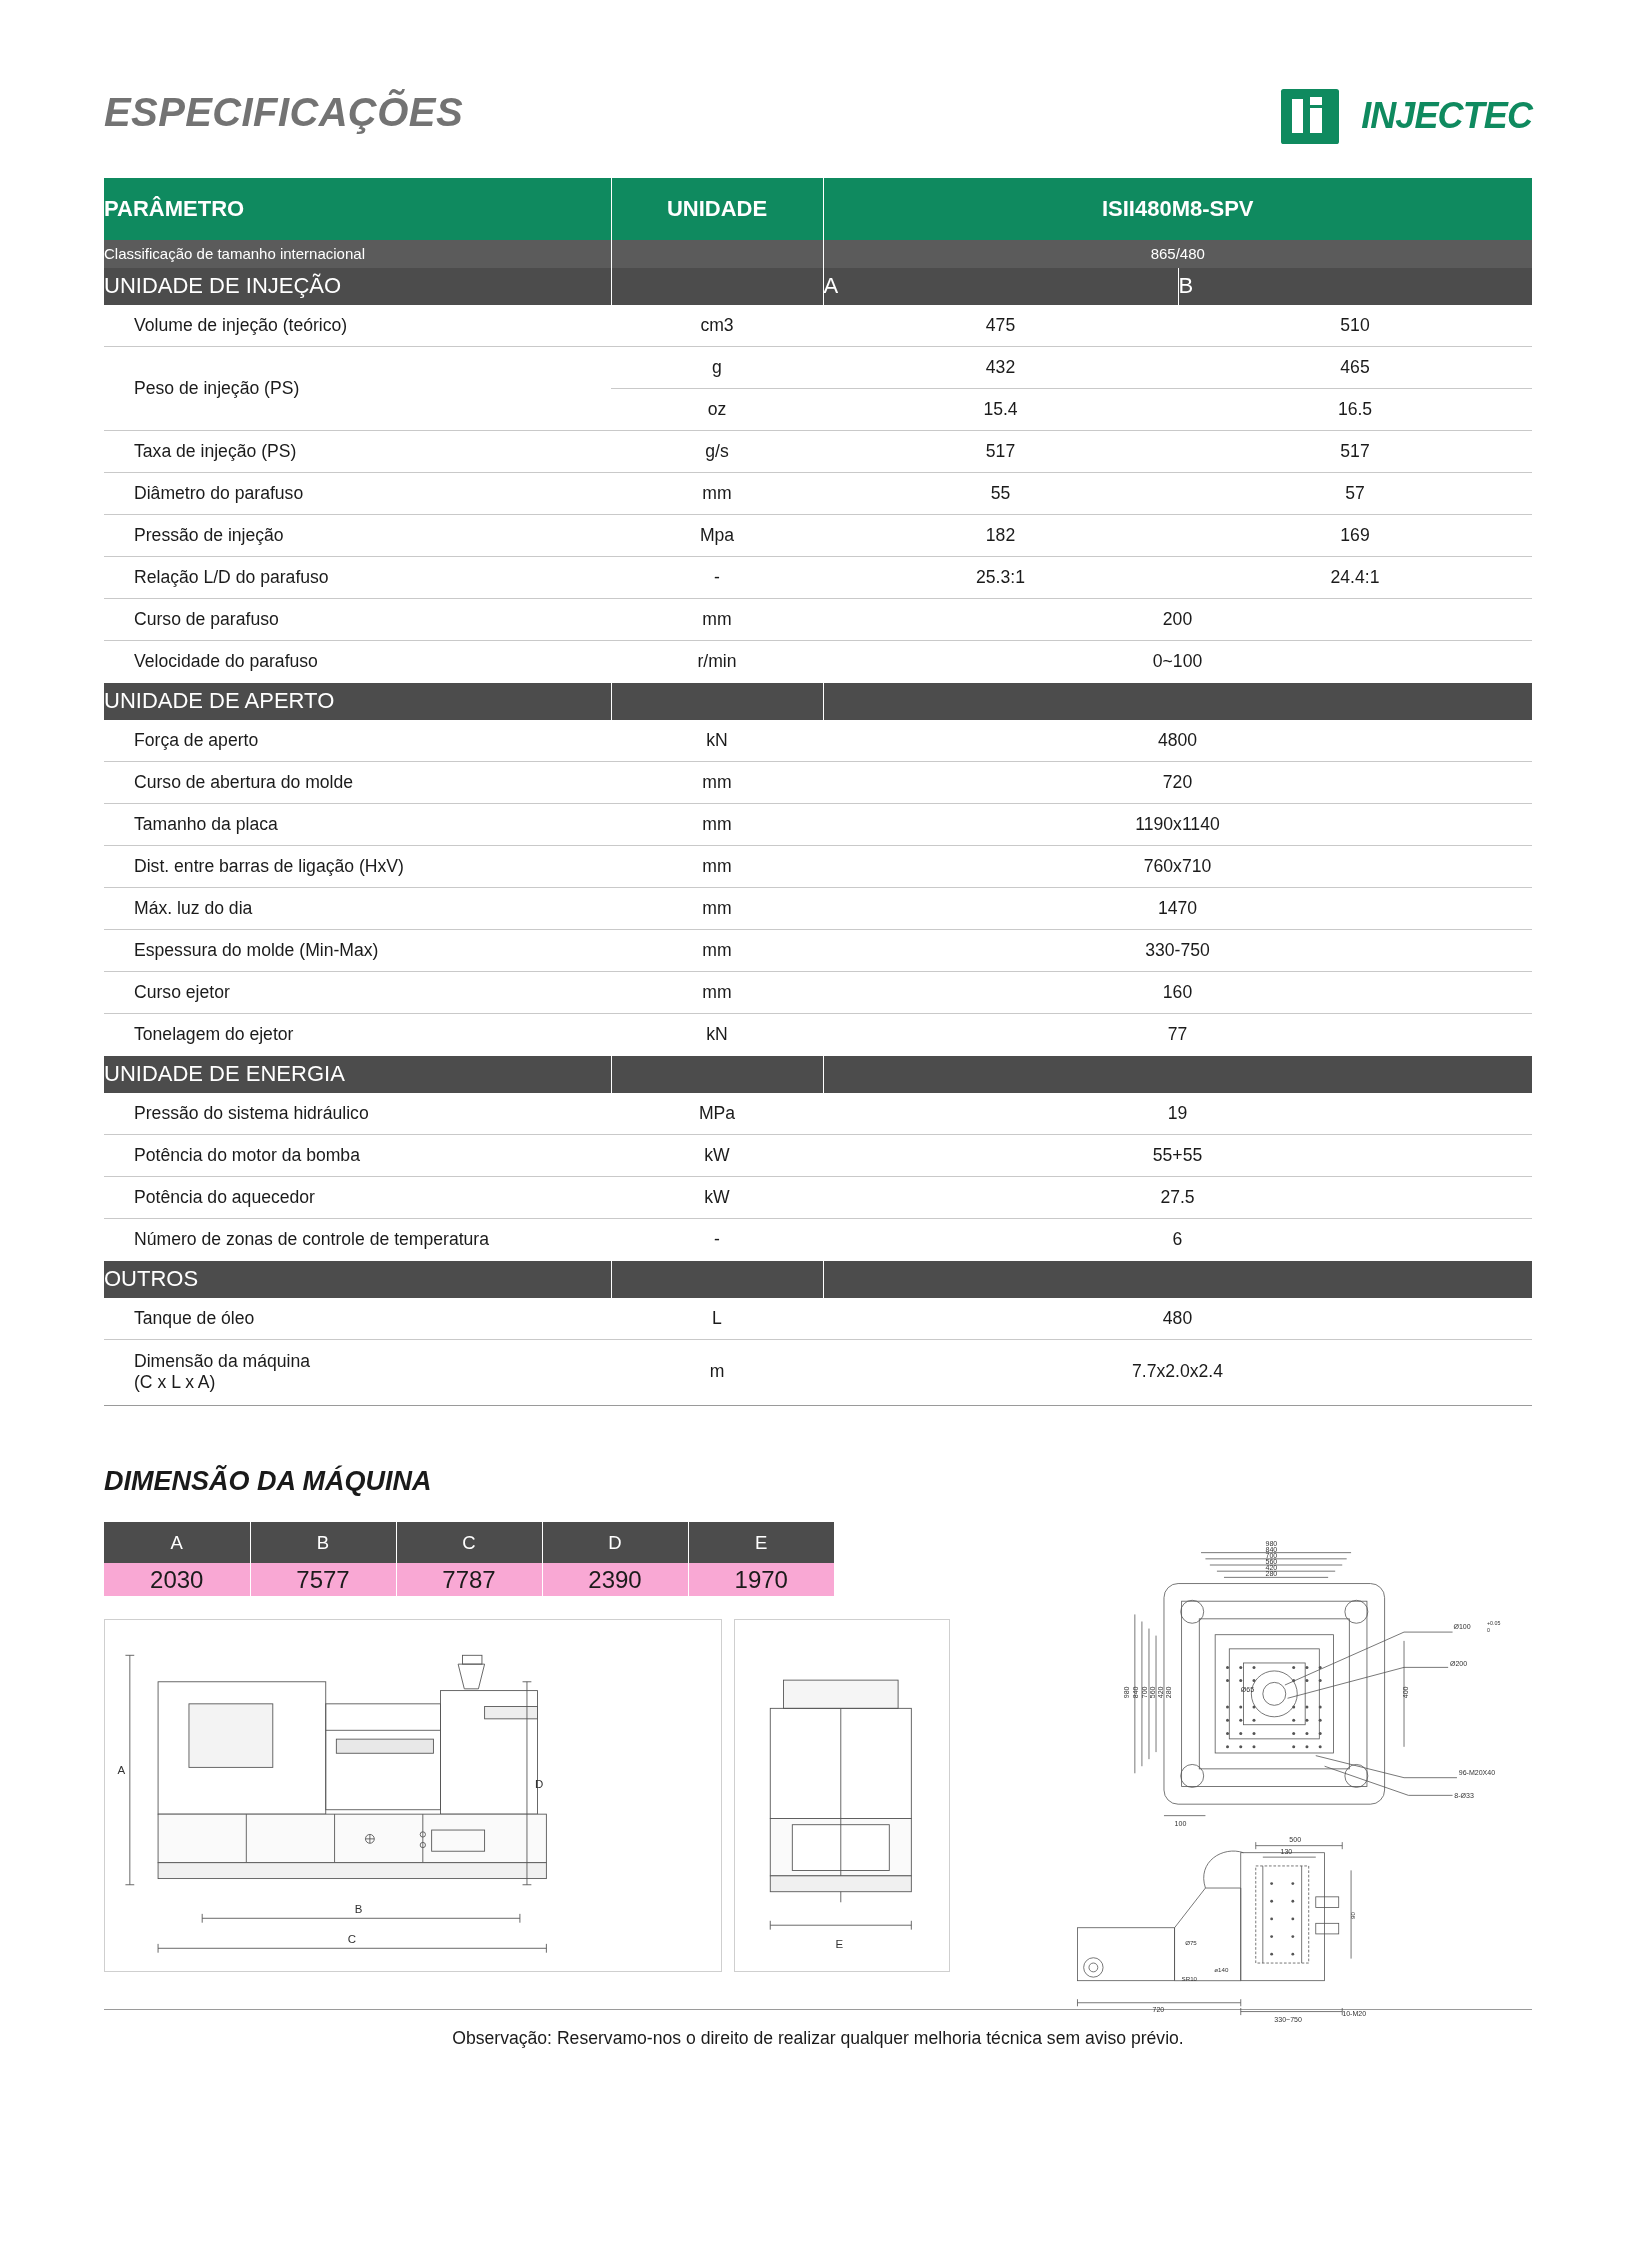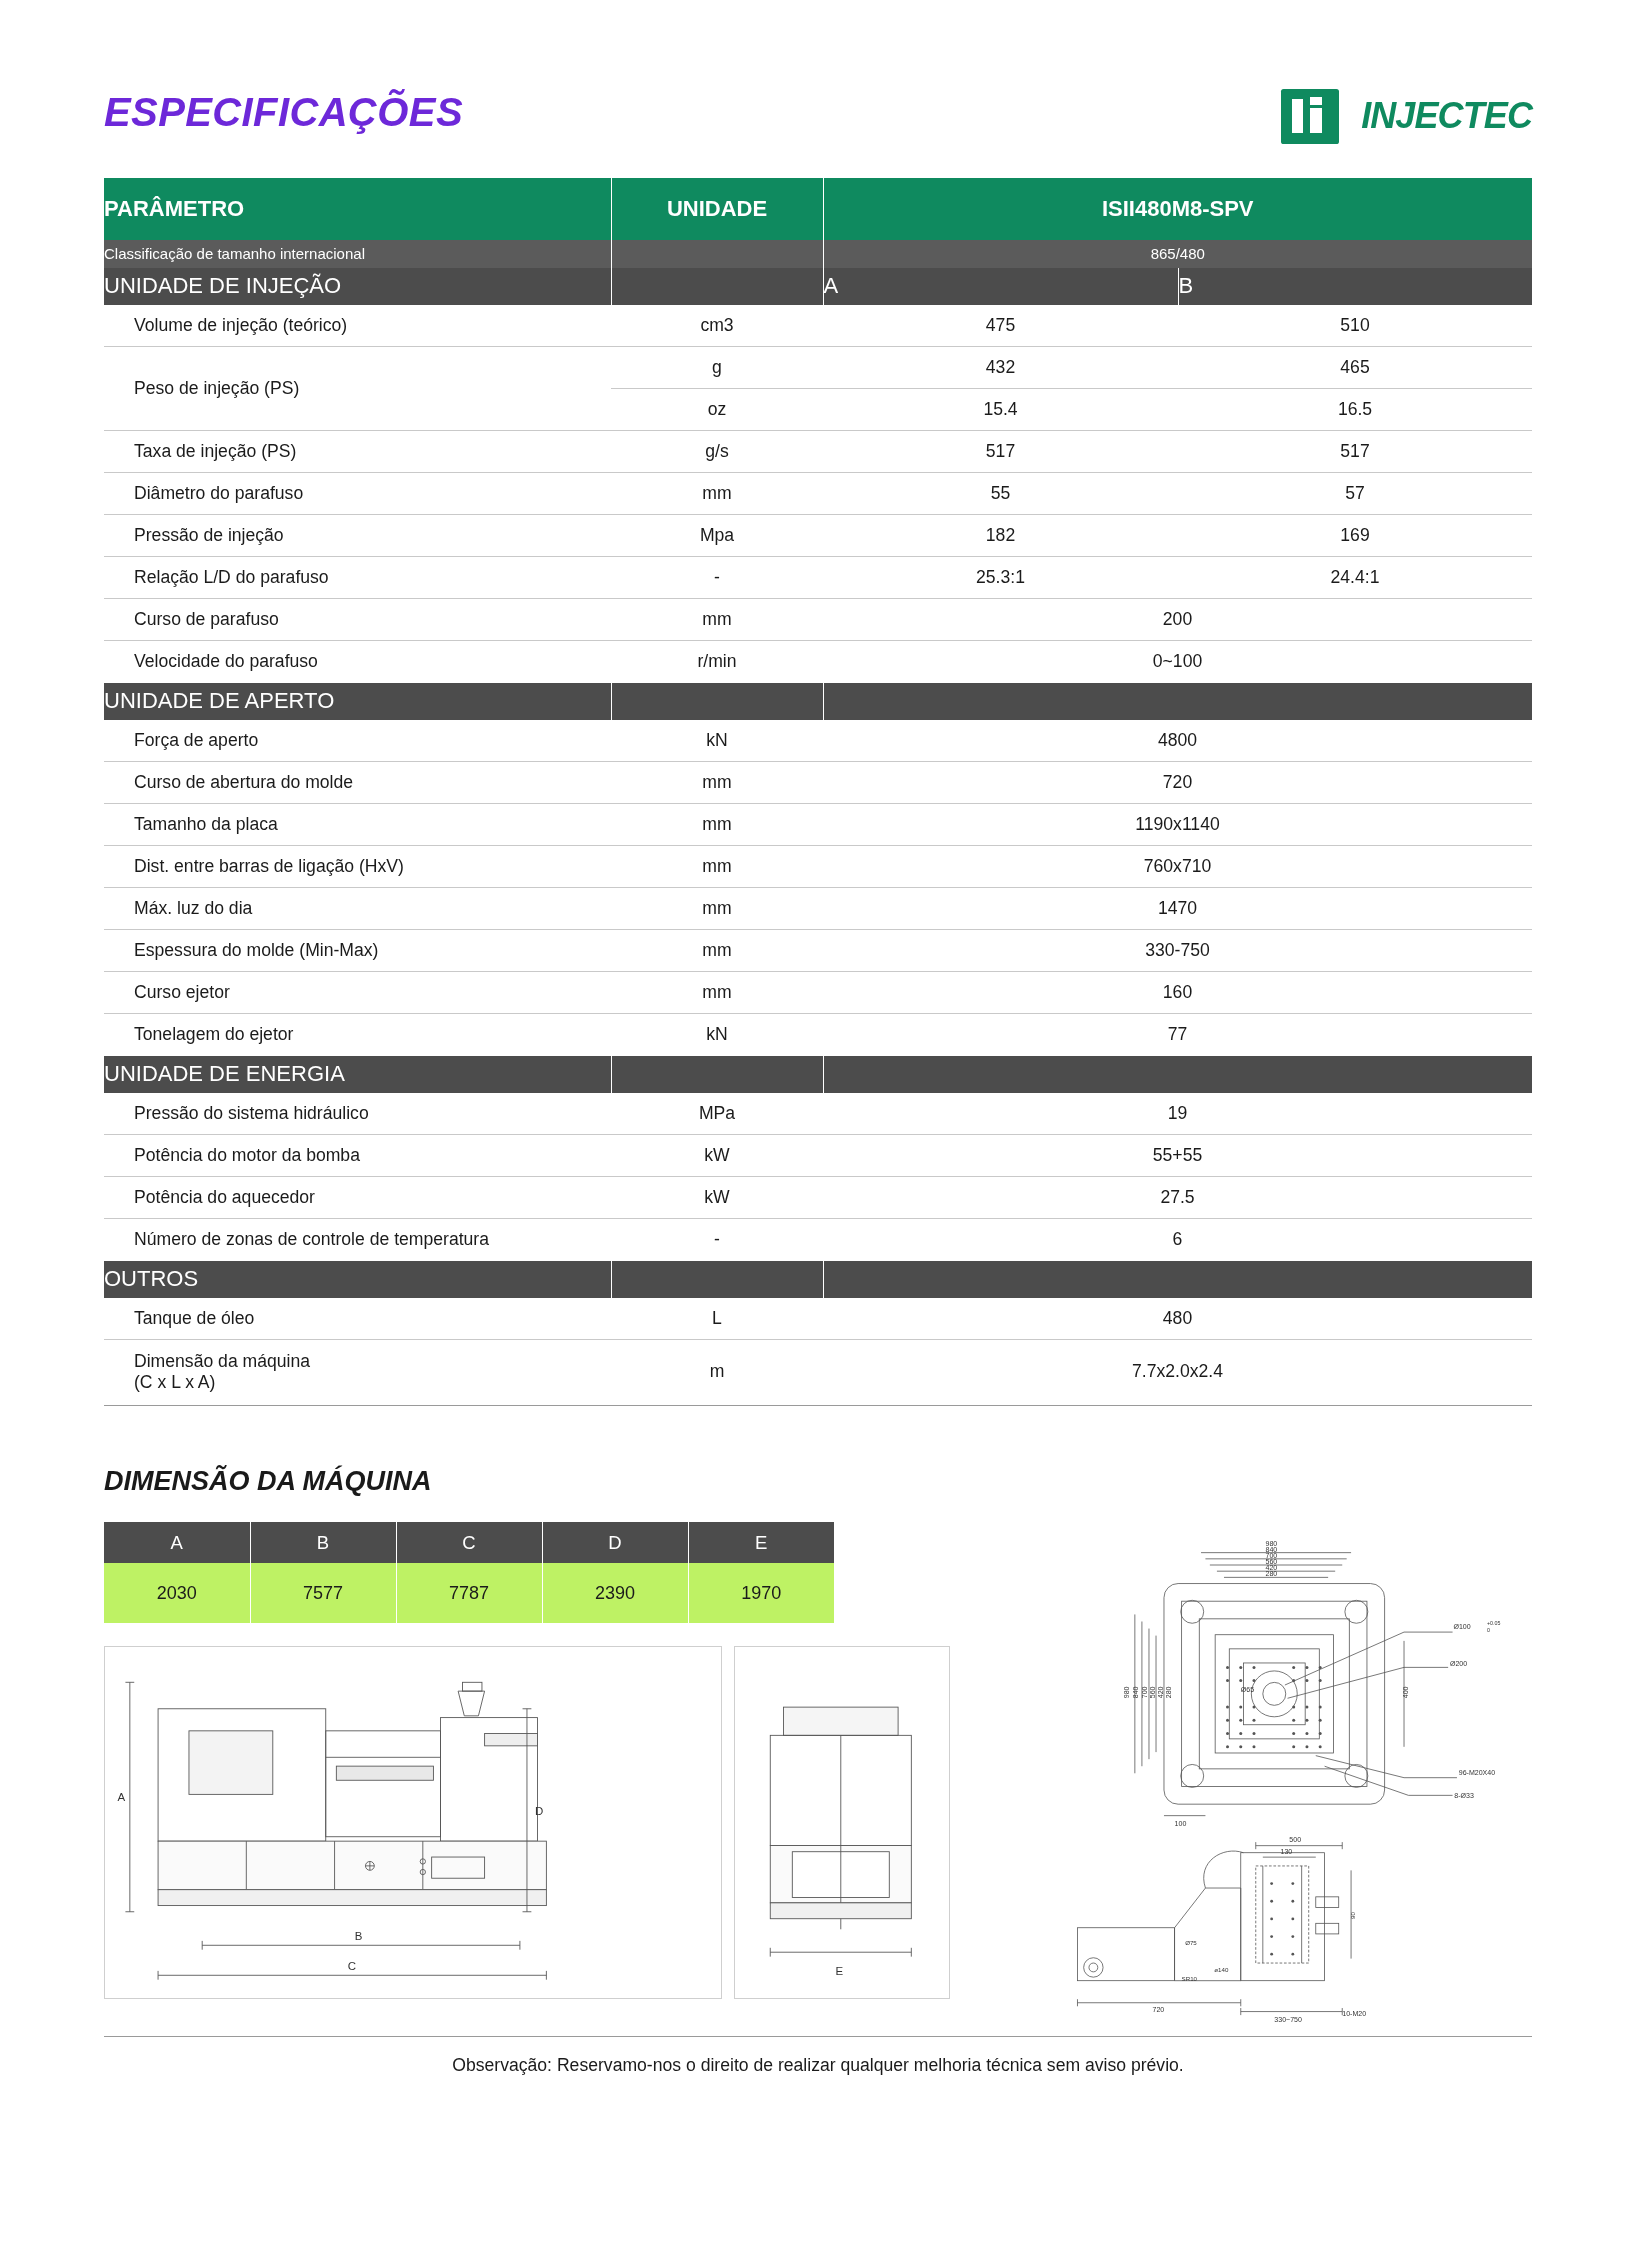--- a/index.html
+++ b/index.html
@@ -23,21 +23,21 @@
     display: flex;
     align-items: flex-start;
     justify-content: space-between;
     margin-bottom: 34px;
   }
   .doc-title {
     font-size: 40px;
     font-weight: bold;
     font-style: italic;
     letter-spacing: 0.4px;
-    color: #6d28d9;
+    color: #737373;
     margin: 0;
     padding-top: 5.3px;
   }
   .logo { display:flex; align-items:center; gap:22px; padding-top: 3.5px;}
   .logo-mark {
     width: 58px; height: 55px;
     background: #0f8a5f;
     position: relative;
     border-radius: 2.6px;
   }
@@ -152,25 +152,25 @@
     background: #4c4c4c;
     color: #fff;
     font-weight: normal;
     height: 41px;
     width: 146px;
     border-right: 1.8px solid #fff;
     font-size: 18.5px;
   }
   table.dims th:last-child { border-right: none; }
   table.dims td {
-    background: #bef264;
-    height: 60px;
+    background: #f9a8d4;
+    height: 33px;
     text-align: center;
     border-right: 1.8px solid #fff;
-    font-size: 18px;
+    font-size: 24px;
     color: #1b1b1b;
   }
   table.dims td:last-child { border-right: none; }
 
   .drawings {
     margin-top: 23px;
     display: flex;
     gap: 12.4px;
     align-items: flex-start;
   }

